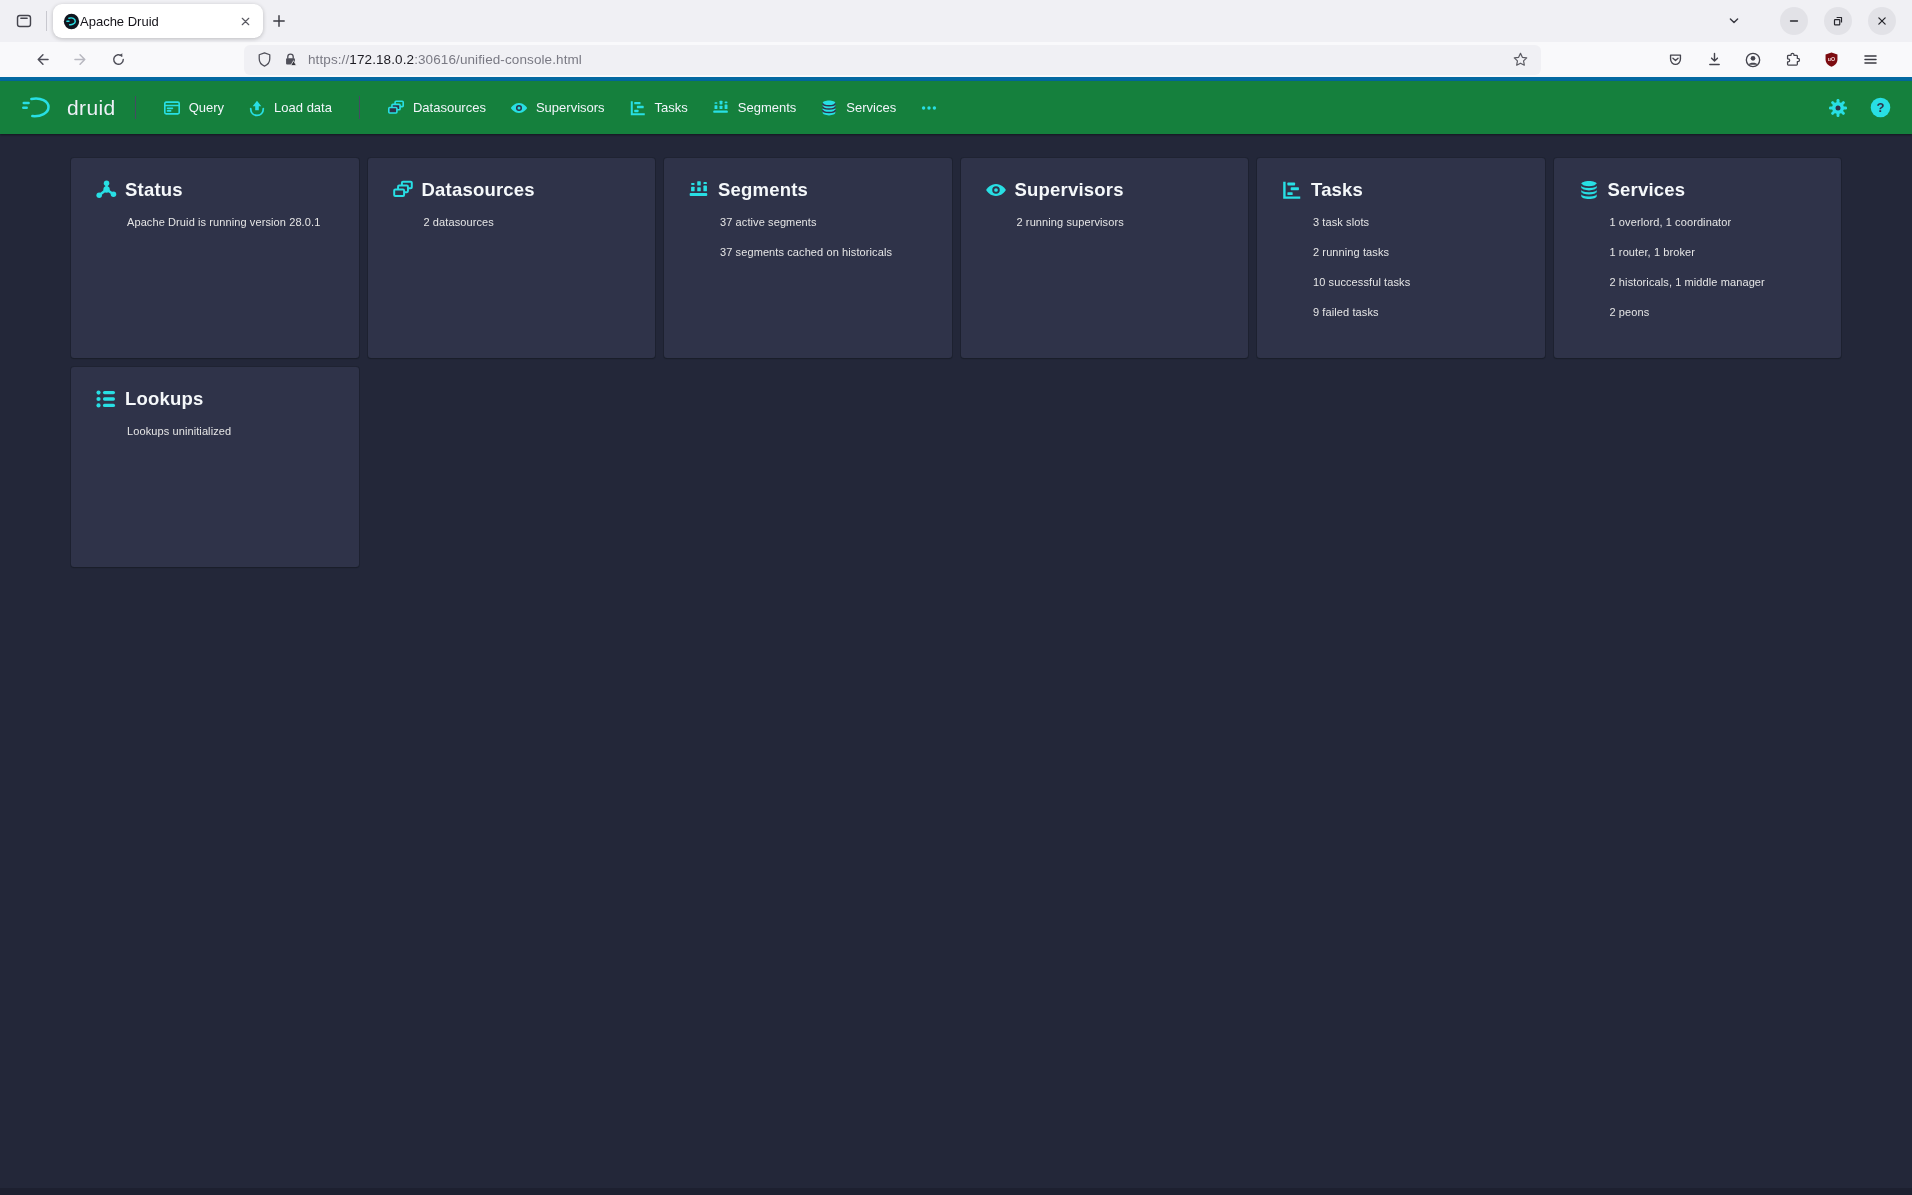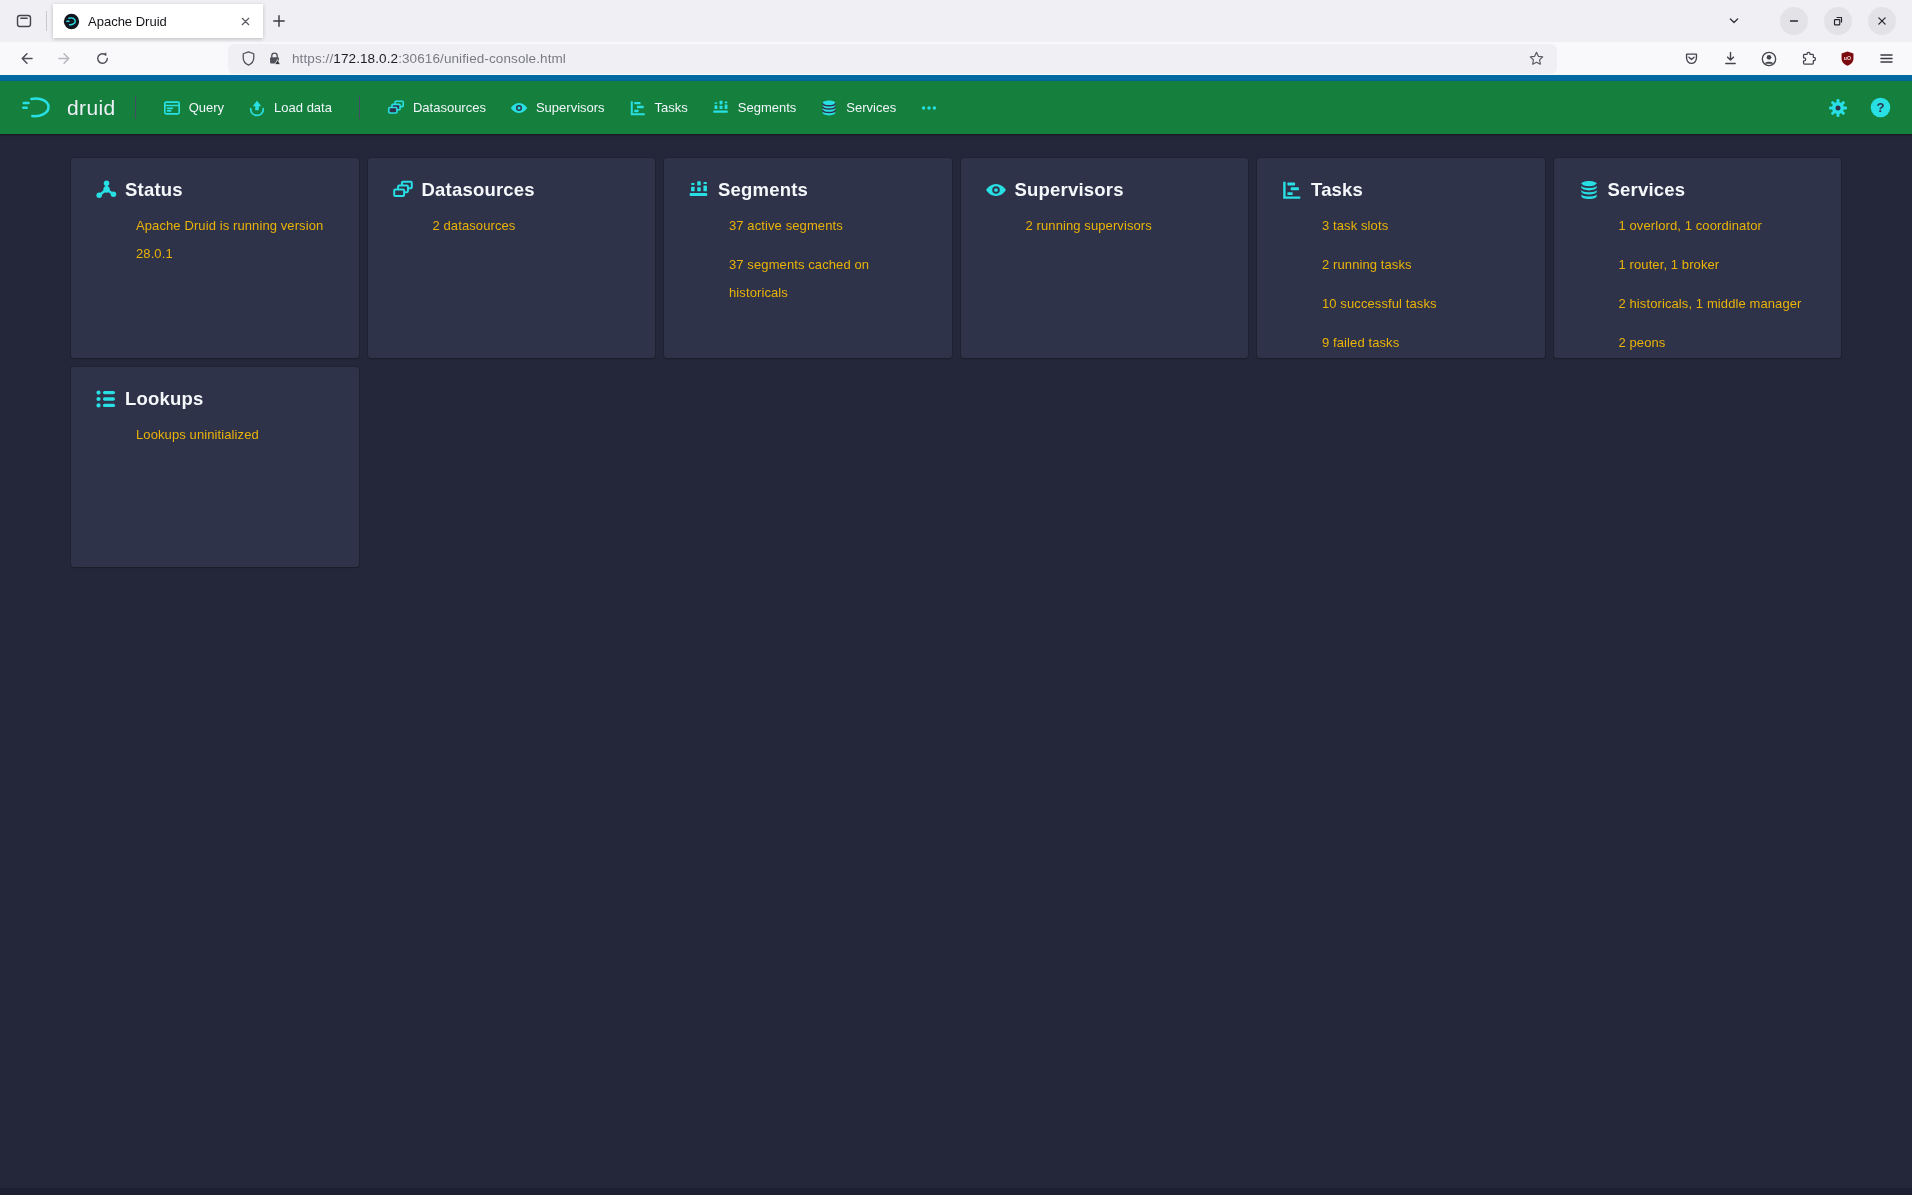--- a/index.html
+++ b/index.html
@@ -9,29 +9,29 @@
     background:#232739;
     font-family:"Liberation Sans", sans-serif;
     -webkit-font-smoothing:antialiased;
   }
   button { font-family:inherit; cursor:pointer; }
 
   
   .tabbar { height:42px; background:#f0f0f4; display:flex; align-items:center; padding:0 10px 0 8px; }
   .chrome-btn { background:none; border:none; width:32px; height:32px; display:flex; align-items:center; justify-content:center; border-radius:4px; padding:0; }
   .tab-sep { width:1px; height:20px; background:#c8c8cf; margin:0 6px; }
-  .tab { width:210px; height:34px; background:#ffffff; border-radius:0; display:flex; align-items:center; padding:0 6px 0 10px; gap:8px; box-shadow:0 1px 4px rgba(0,0,0,.22); }
+  .tab { width:210px; height:34px; background:#ffffff; border-radius:9px; display:flex; align-items:center; padding:0 6px 0 10px; box-shadow:0 1px 4px rgba(0,0,0,.22); }
   .tab-title { flex:1; font-size:13px; color:#15141a; white-space:nowrap; overflow:hidden; }
   .tab-close { background:none; border:none; width:24px; height:24px; border-radius:4px; display:flex; align-items:center; justify-content:center; padding:0; }
   .tabbar-spacer { flex:1; }
   .win-controls { display:flex; gap:16px; margin-left:30px; margin-right:6px; }
   .win-btn { width:28px; height:28px; border-radius:50%; background:#e2e2e7; border:none; display:flex; align-items:center; justify-content:center; padding:0; }
 
   
-  .toolbar { height:39px; background:#f9f9fb; border-bottom:6px solid #0369a1; display:flex; align-items:center; padding:0 10px; gap:6px; }
+  .toolbar { height:39px; background:#f9f9fb; border-bottom:4px solid #0369a1; display:flex; align-items:center; padding:0 26px; gap:6px; }
   .urlbar { flex:1; margin-left:104px; margin-right:112px; height:30px; background:#f0f0f4; border-radius:6px; display:flex; align-items:center; padding:0 8px 0 12px; gap:9px; }
   .url-text { flex:1; font-size:13.5px; color:#7a7a84; white-space:nowrap; overflow:hidden; letter-spacing:.1px; }
   .u-host { color:#1c1b22; }
   .star-btn { background:none; border:none; width:26px; height:26px; display:flex; align-items:center; justify-content:center; padding:0; }
   .toolbar-icons { display:flex; align-items:center; gap:7px; }
 
   
   .druid-nav { height:53px; background:#15803d; display:flex; align-items:center; padding:0 16px; box-shadow:0 1px 2px rgba(0,0,0,.45); position:relative; z-index:2; }
   .brand { display:flex; align-items:center; gap:9px; background:none; border:none; padding:0 4px; }
   .brand-text { color:#edf0f7; font-size:21px; letter-spacing:.4px; }
@@ -41,21 +41,21 @@
   .icon-btn { background:none; border:none; width:32px; height:32px; display:flex; align-items:center; justify-content:center; padding:0; }
 
   
   .content { padding:24px 71px 0; }
   .grid { display:grid; grid-template-columns:repeat(6, 1fr); gap:9px; grid-auto-rows:200px; }
   .card { background:#2f3349; border-radius:3px; padding:21px 24px; box-shadow:0 0 0 1px rgba(16,22,26,.2), 0 1px 1px rgba(16,22,26,.35); }
   .card-head { display:flex; align-items:center; gap:8px; }
   .card-icon { width:22px; height:22px; flex:0 0 auto; }
   .card-title { margin:0; font-size:18.5px; font-weight:700; color:#f5f8fa; letter-spacing:.2px; }
   .card-lines { margin-top:7px; padding-left:30px; }
-  .card-lines p { margin:11px; font-size:13px; line-height:28px; color:#eab308; letter-spacing:.1px; }
+  .card-lines p { margin:2px; font-size:11px; line-height:28px; color:#e5e5e5; letter-spacing:.1px; }
 
   .bottom-strip { position:absolute; left:0; bottom:0; width:100%; height:7px; background:#1d2030; }
 
   .accent { color:#28dfe4; }
   svg { display:block; }
 </style>
 </head>
 <body>
 
 <div>

